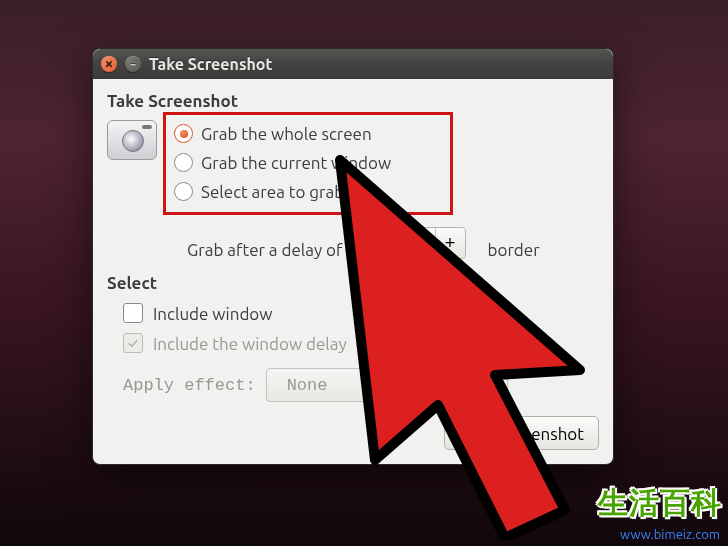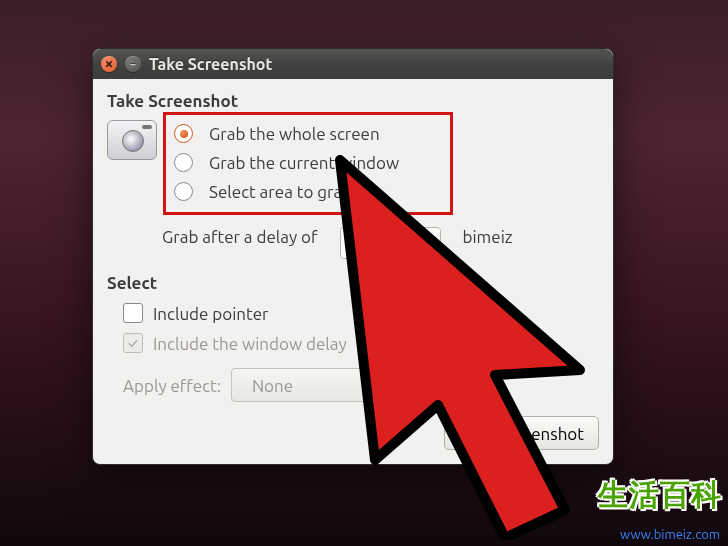--- a/index.html
+++ b/index.html
@@ -80,34 +80,34 @@
     background:#777; border-radius:2px;
   }
 
   .radio-group { flex:1; }
   .radio-box {
     border: 3px solid #d01414;
     padding: 4px 8px 6px 6px;
     margin: -4px -4px 6px -6px;
     width: 270px;
   }
-  .opt { display:flex; align-items:center; gap:16px; padding:5px 2px; cursor:pointer; }
+  .opt { display:flex; align-items:center; gap:8px; padding:5px 2px; cursor:pointer; }
   .radio-dot{
     width:17px; height:17px; border-radius:50%; border:1.5px solid #8a8a8a;
     background:#fff; display:flex; align-items:center; justify-content:center;
     flex:0 0 auto;
   }
   .opt.selected .radio-dot{ border-color:#d05a2a; }
   .opt.selected .radio-dot::after{
     content:""; width:8px; height:8px; border-radius:50%;
     background: radial-gradient(circle at 30% 30%, #f79262, #d24e18);
   }
 
   .delay-row{
-    display:flex; align-items:flex-start; gap:22px; margin: 6px 0 14px 55px;
+    display:flex; align-items:flex-end; gap:22px; margin: 6px 0 14px 80px;
   }
   .spin{
     display:inline-flex; align-items:stretch; height:30px;
     border:1px solid #b5b3af; border-radius:4px; background:#fff;
   }
   .spin input{
     width:34px; border:none; outline:none; text-align:center; font:inherit;
     border-right:1px solid #c9c7c3; border-radius:4px 0 0 4px;
   }
   .spin button{
@@ -120,21 +120,21 @@
   .checks{ margin-left:16px; }
   .chk{ display:flex; align-items:center; gap:10px; padding:5px 0; }
   .cbox{
     width:18px; height:18px; border:1.5px solid #8a8a8a; border-radius:3px;
     background:#fff; display:flex; align-items:center; justify-content:center;
     flex:0 0 auto; color:#9a9894; font-size:14px;
   }
   .chk.disabled{ color:#9a9894; }
   .chk.disabled .cbox{ border-color:#bdbbb6; background:#ecebe8; }
 
-  .effect-row{ display:flex; align-items:center; gap:10px; margin:10px 0 14px 16px; color:#9a9894;}
+  .effect-row{ display:flex; align-items:center; gap:10px; margin:10px 0 14px 16px; color:#9a9894;font-family:Liberation Mono, monospace;}
   .combo{
     flex:0 0 auto; min-width:200px; height:32px;
     border:1px solid #c4c2be; border-radius:4px;
     background:linear-gradient(#f6f5f3,#e8e7e3);
     display:flex; align-items:center; padding:0 20px; color:#9a9894;
     justify-content:space-between;
   }
   .combo .chev{ font-size:12px; line-height:0; display:flex; flex-direction:column; gap:2px;}
 
   .footer{ display:flex; justify-content:flex-end; }
@@ -149,21 +149,21 @@
   .big-arrow{
     position:absolute;
     left:320px; top:150px;
     width:280px; height:390px;
     pointer-events:none;
   }
 
   
   .watermark{
     position:absolute; right:6px; bottom:4px;
-    display:flex; flex-direction:column; align-items:flex-end; gap:10px;
+    display:flex; flex-direction:column; align-items:flex-end; gap:2px;
   }
   .wm-box{
     display:flex; align-items:center;
   }
   .wm-cn{
     font-weight:900; font-size:30px; letter-spacing:1px;
     color:#4aa400;
     text-shadow: -2px 0 #fff, 2px 0 #fff, 0 -2px #fff, 0 2px #fff, 2px 2px 0 #fff, -2px -2px 0 #fff;
   }
   .wm-url{ font-size:13px; color:#3b82f6; background:rgba(0,0,0,.0); padding:1px 2px;}
@@ -208,29 +208,29 @@
       </div>
     </div>
 
     <div class="delay-row">
       <span>Grab after a delay of</span>
       <span class="spin">
         <input value="0" style="">
         <button>−</button>
         <button>+</button>
       </span>
-      <span>bimeiz</span>
+      <span>border</span>
     </div>
 
     <div class="section-title">Select</div>
 
     <div class="checks">
       <div class="chk">
         <span class="cbox"></span>
-        <span>Include pointer</span>
+        <span>Include window</span>
       </div>
       <div class="chk disabled">
         <span class="cbox">✓</span>
         <span>Include the window delay</span>
       </div>
     </div>
 
     <div class="effect-row">
       <span>Apply effect:</span>
       <div class="combo">

